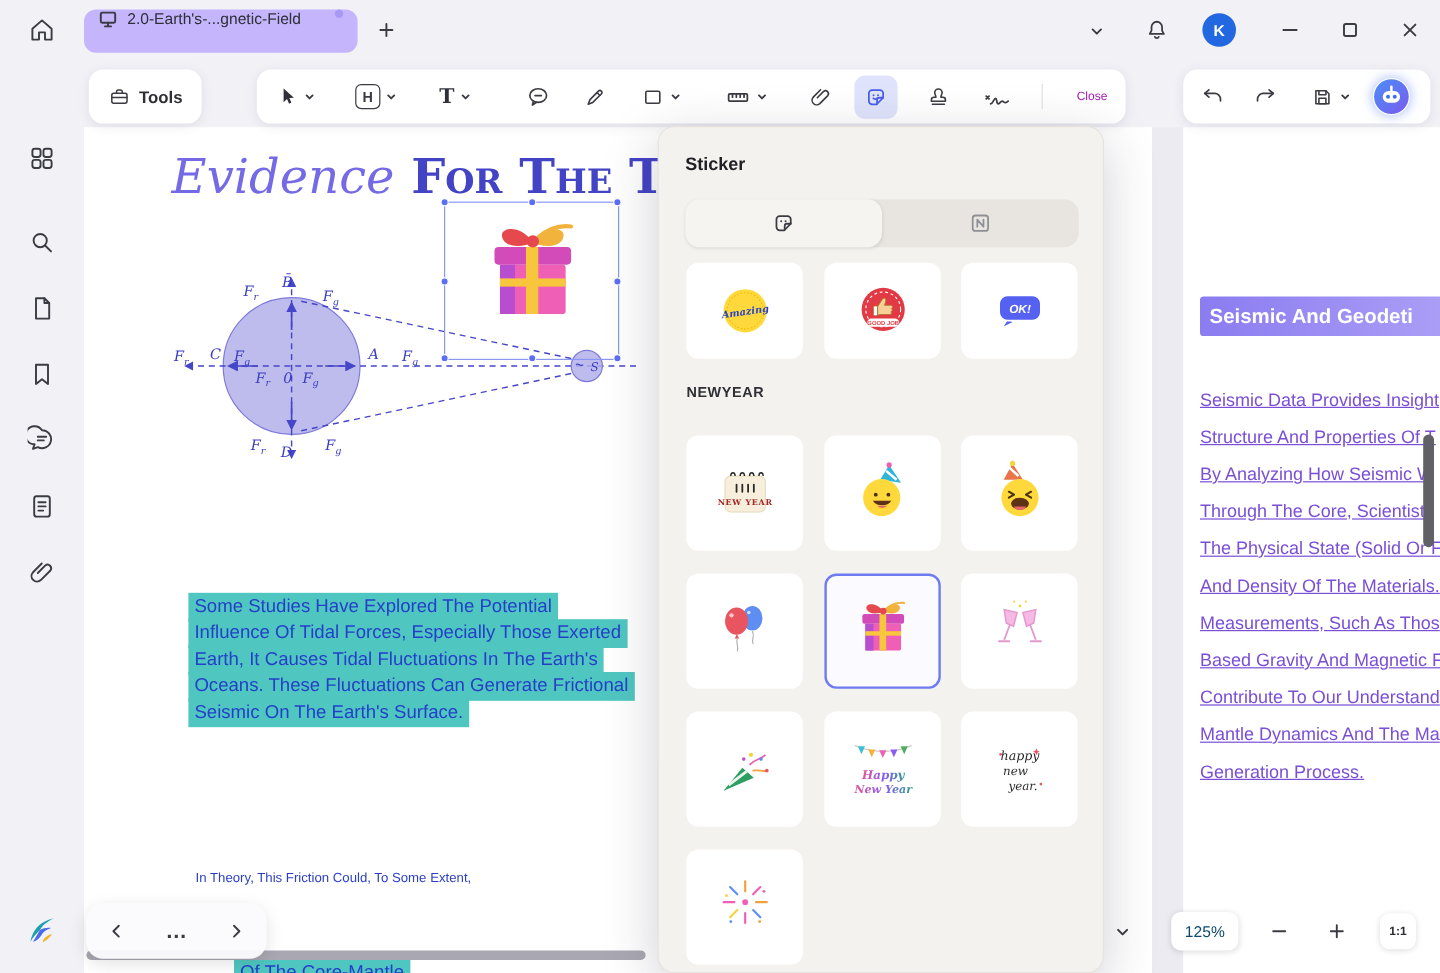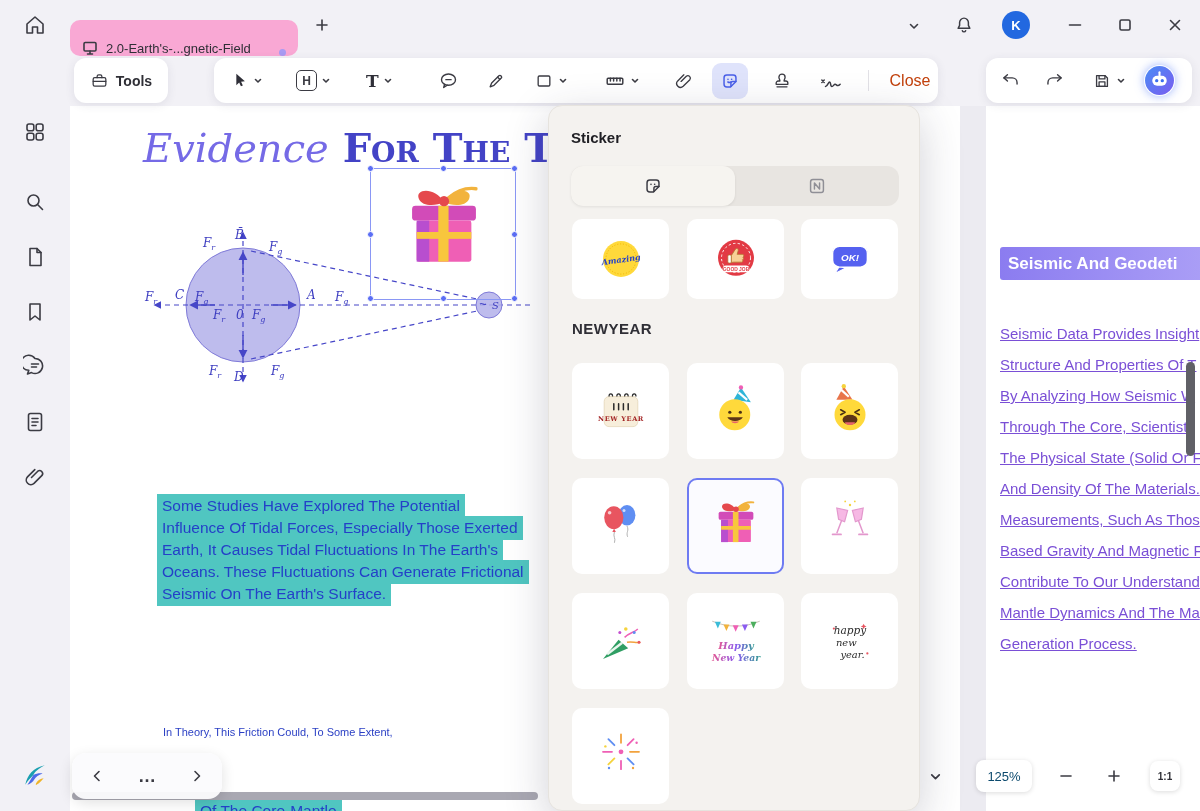--- a/index.html
+++ b/index.html
@@ -133,21 +133,21 @@
     <div class="link-line">Mantle Dynamics And The Ma</div>
     <div class="link-line">Generation Process.</div>
   </div>
 
   <div class="abs" style="left:0;top:0;width:1200px;height:50px;z-index:5">
     <div class="abs ibtn" style="left:18px;top:11px;width:34px;height:28px">
       <svg width="24" height="24" viewBox="0 0 24 24">
           <path class="ic" d="M4 11 12 4l8 7v9h-5.5v-6h-5v6H4Z"></path>
         </svg>
     </div>
-    <div class="abs" style="left:70px;top:20px;width:228px;height:36px;background:#f9a8d4;border-radius:10px;display:flex;align-items:flex-end;padding:0 12px;gap:8px;cursor:pointer">
+    <div class="abs" style="left:70px;top:8px;width:228px;height:36px;background:#c4b5fd;border-radius:10px;display:flex;align-items:flex-start;padding:0 12px;gap:8px;cursor:pointer">
       <svg width="16" height="16" viewBox="0 0 16 16">
           <rect class="ic" x="2" y="2.5" width="12" height="8.5" rx="1.2"></rect>
           <path class="ic" d="M5.5 14h5M8 11v3"></path>
         </svg>
       <span class="tab-title">2.0-Earth's-...gnetic-Field</span>
       <span style="width:7px;height:7px;border-radius:50%;background:#a89af2;margin-left:auto;flex:none"></span>
     </div>
     <div class="abs ibtn" style="left:312px;top:15px;width:20px;height:20px">
       <svg width="16" height="16" viewBox="0 0 16 16">
           <path class="ic" d="M8 3v10M3 8h10"></path>
@@ -317,21 +317,21 @@
         </svg>
     </div>
     <div class="tool" style="left:604px">
       <svg width="26" height="22" viewBox="0 0 28 24">
           <path class="ic" d="M4 11l2.6 2.6M6.6 11 4 13.6"></path>
           <path class="ic" d="M8 18c2.5 0 2.8-5 4.6-5 1.4 0 .4 5 2.4 5 1.6 0 2-2.5 3.5-2.5 1.2 0 1.5 1.5 3 1.5.9 0 1.6-.5 2.5-1.4"></path>
         </svg>
     </div>
     <div class="abs" style="left:654px;top:12px;width:1px;height:21px;background:#e2e1e6"></div>
     <div class="tool" style="left:670px;width:52px;justify-content:center">
-      <span style="font-size:16px;color:#c2410c">Close</span>
+      <span style="font-size:10px;color:#a21caf">Close</span>
     </div>
   </div>
 
   <div class="group" style="left:986px;top:58px;width:206px;height:45px;z-index:5">
     <div class="tool" style="left:14px">
       <svg width="21" height="21" viewBox="0 0 24 24">
           <path class="ic" d="M8.5 5.5 4.5 9l4 3.5"></path>
           <path class="ic" d="M4.5 9H14a5.5 5.5 0 0 1 5.5 5.5V16"></path>
         </svg>
     </div>
@@ -447,21 +447,21 @@
     </div>
     <div class="cell" style="left:252px;top:113px;height:80px">
       <svg width="58" height="58" viewBox="0 0 100 100">
         <path d="M32 62l-8 13 18-9Z" fill="#5561f0" stroke="#fff" stroke-width="2"></path>
         <rect x="20" y="28" width="60" height="36" rx="12" fill="#5561f0" stroke="#fff" stroke-width="2.5"></rect>
         <text x="50" y="53" text-anchor="middle" font-style="italic" font-weight="bold" font-size="17" fill="#fff">OK!</text>
         <path d="M72 20l1.4 3.2 3.2 1.4-3.2 1.4L72 29.2l-1.4-3.2-3.2-1.4 3.2-1.4Z" fill="#fff"></path>
       </svg>
     </div>
 
-    <div class="abs" style="left:23px;top:214px;font-size:15px;font-weight:bold;color:#2f2f36;letter-spacing:.5px">NEWYEAR</div>
+    <div class="abs" style="left:23px;top:214px;font-size:12px;font-weight:bold;color:#2f2f36;letter-spacing:.5px">NEWYEAR</div>
 
     <div class="cell" style="left:23px;top:257px;height:96px">
       <svg width="60" height="60" viewBox="0 0 100 100">
         <rect x="22" y="26" width="56" height="50" rx="8" fill="#f7eedb" stroke="#e6d9bd" stroke-width="1.5"></rect>
         <path d="M30 26c0-6 6-6 6 0M43 26c0-6 6-6 6 0M56 26c0-6 6-6 6 0M69 26c0-6 6-6 6 0" stroke="#2b2b2b" stroke-width="2" fill="none"></path>
         <path d="M38 38v10M46 38v10M54 38v10M62 38v10" stroke="#2b2b2b" stroke-width="2.5" stroke-linecap="round"></path>
         <text x="50" y="67" text-anchor="middle" font-family="DejaVu Serif,serif" font-weight="bold" font-size="11" fill="#a32424" letter-spacing="1">NEW YEAR</text>
       </svg>
     </div>
     <div class="cell" style="left:138px;top:257px;height:96px">

